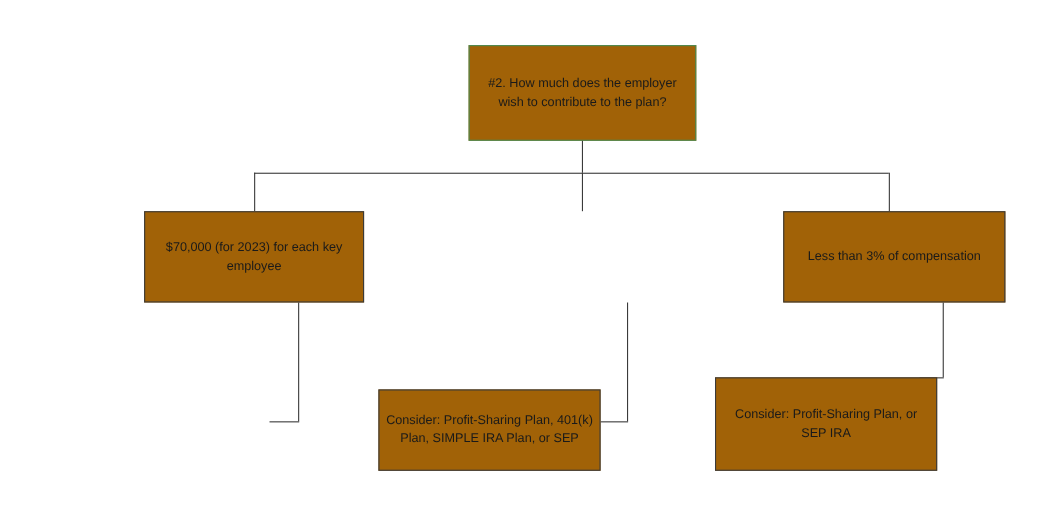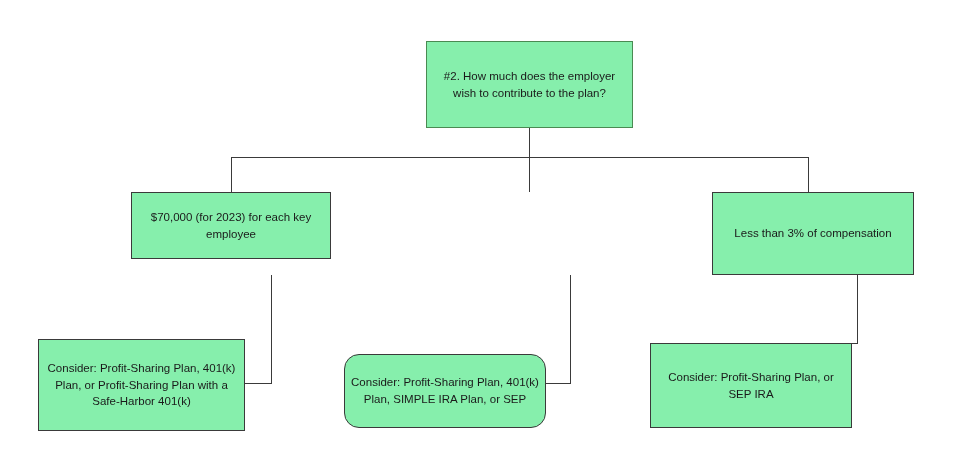--- a/index.html
+++ b/index.html
@@ -13,21 +13,21 @@
   #canvas {
     position: relative;
     width: 960px;
     height: 466px;
     background: #ffffff;
     overflow: hidden;
   }
   .node {
     position: absolute;
     box-sizing: border-box;
-    background: #86efac;
+    background: #a16207;
     border: 1px solid #3a3a3a;
     display: flex;
     align-items: center;
     justify-content: center;
     text-align: center;
     color: #1a1a1a;
     font-size: 11.5px;
     line-height: 1.45;
     padding: 6px 6px;
   }
@@ -55,43 +55,40 @@
   </div>
 
   <div class="conn v" style="left:529px; top:128px; height:29px;"></div>
 
   <div class="conn h" style="left:231px; top:157px; width:577px;"></div>
 
   <div class="conn v" style="left:231px; top:157px; height:35px;"></div>
   <div class="conn v" style="left:529px; top:157px; height:35px;"></div>
   <div class="conn v" style="left:808px; top:157px; height:35px;"></div>
 
-  <div class="node" style="left:131px; top:192px; width:200px; height:67px;">
+  <div class="node" style="left:131px; top:192px; width:200px; height:83px;">
     <span class="node-text">$70,000 (for 2023) for each key employee</span>
   </div>
 
 
   <div class="node" style="left:712px; top:192px; width:202px; height:83px;">
     <span class="node-text">Less than 3% of compensation</span>
   </div>
 
   <div class="conn v" style="left:271px; top:275px; height:108px;"></div>
   <div class="conn h" style="left:245px; top:383px; width:27px;"></div>
 
   <div class="conn v" style="left:570px; top:275px; height:108px;"></div>
   <div class="conn h" style="left:546px; top:383px; width:25px;"></div>
 
   <div class="conn v" style="left:857px; top:275px; height:68px;"></div>
   <div class="conn h" style="left:836px; top:343px; width:22px;"></div>
 
-  <div class="node" style="left:38px; top:339px; width:207px; height:92px;">
-    <span class="node-text">Consider: Profit-Sharing Plan, 401(k) Plan, or Profit-Sharing Plan with a Safe-Harbor 401(k)</span>
-  </div>
 
-  <div class="node" style="left:344px; top:354px; width:202px; height:74px;border-radius:15px;">
+  <div class="node" style="left:344px; top:354px; width:202px; height:74px;">
     <span class="node-text">Consider: Profit-Sharing Plan, 401(k) Plan, SIMPLE IRA Plan, or SEP</span>
   </div>
 
   <div class="node" style="left:634px; top:343px; width:202px; height:85px;margin-left:16px;">
     <span class="node-text">Consider: Profit-Sharing Plan, or SEP IRA</span>
   </div>
 
 </div>
 
 </body></html>

